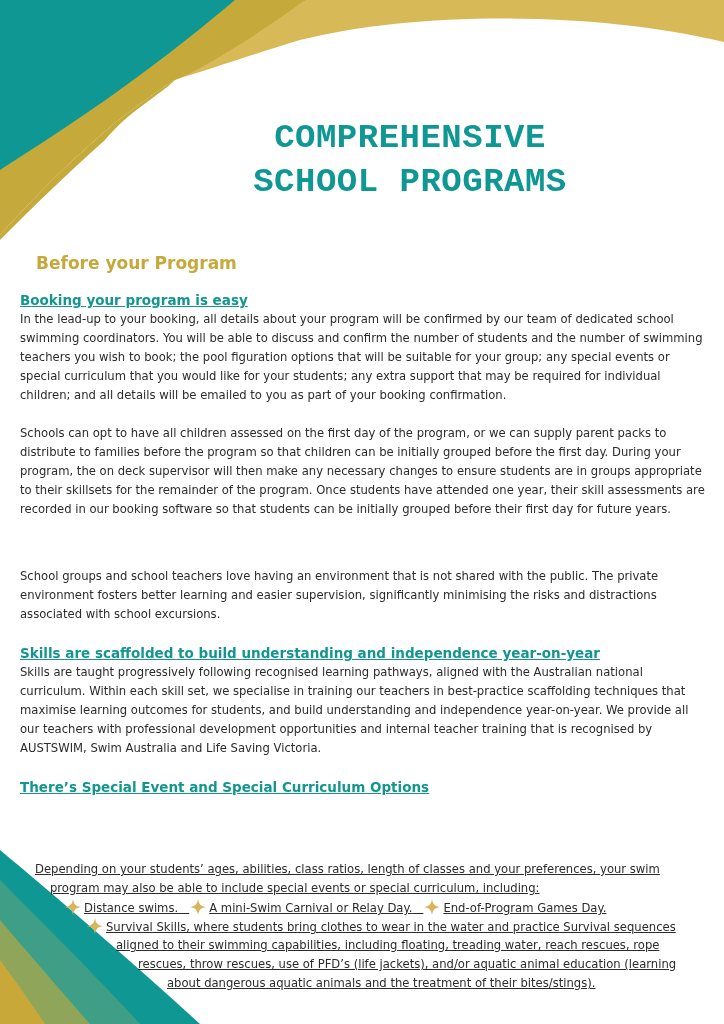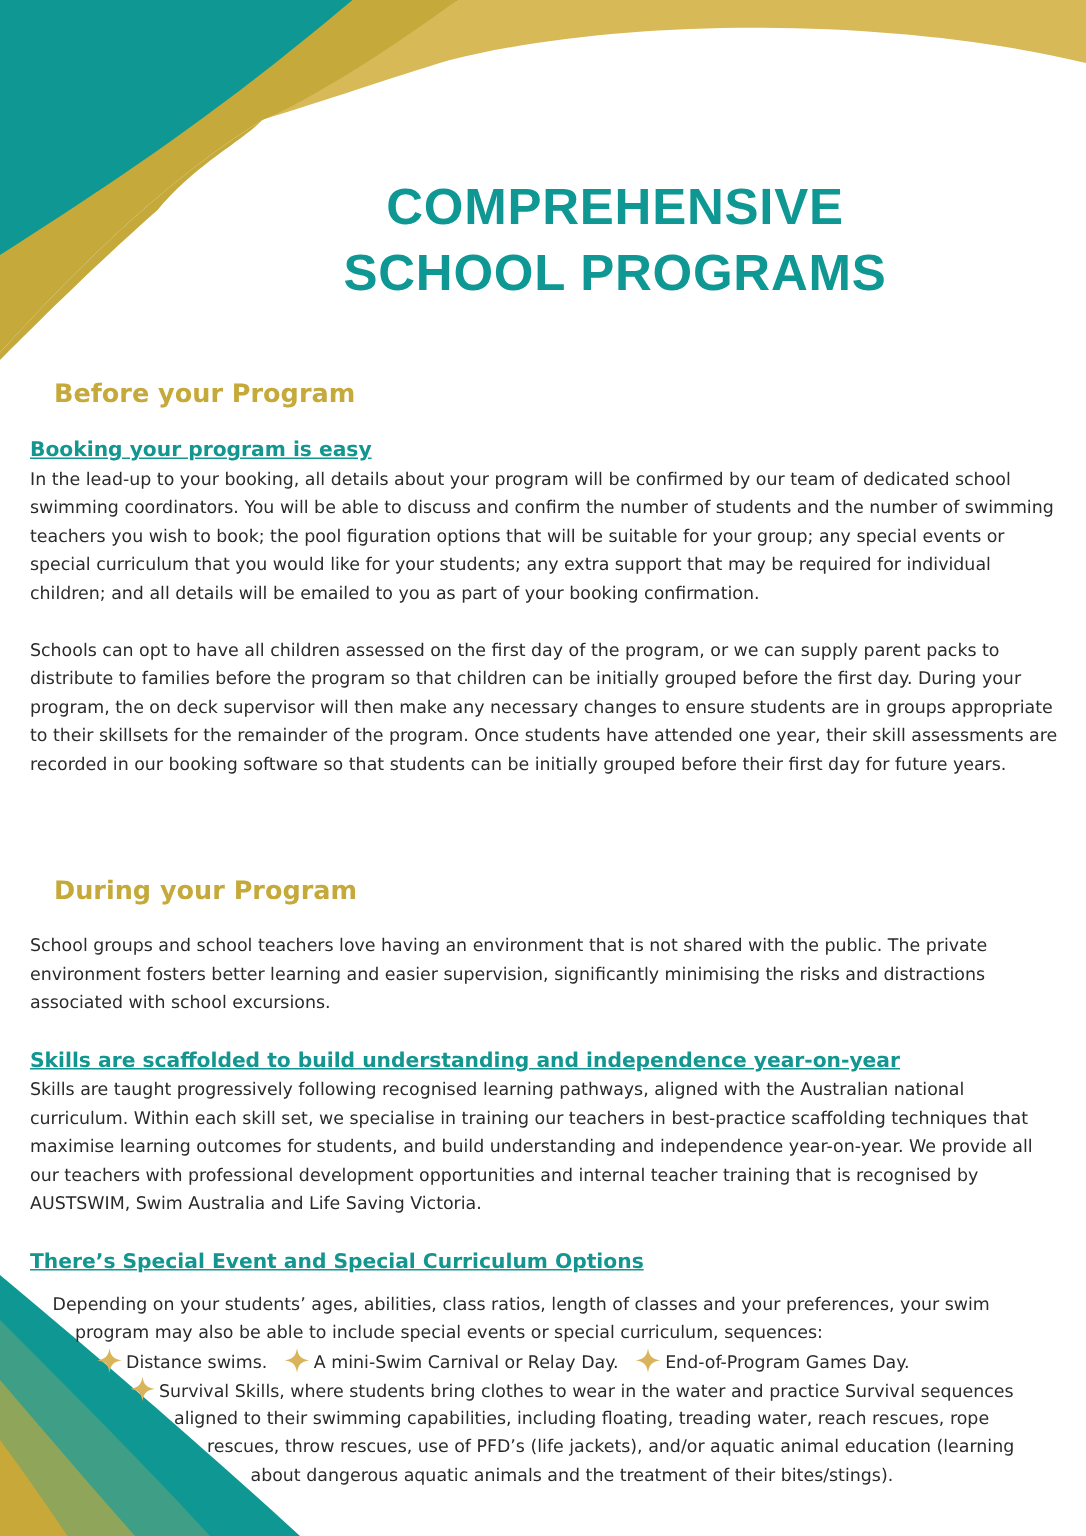--- a/index.html
+++ b/index.html
@@ -6,37 +6,37 @@
   body {
     width: 724px; height: 1024px; position: relative; overflow: hidden;
     background: #ffffff;
     font-family: "DejaVu Sans", sans-serif;
     color: #2b2b2b;
   }
   .deco { position: absolute; left: 0; top: 0; width: 724px; height: 1024px; z-index: 0; }
   .title {
     position: absolute; left: 160px; width: 500px; top: 116px; z-index: 2;
     text-align: center; color: #0f9893;
-    font-family: Liberation Sans, sans-serif; font-weight: bold;
+    font-family: Liberation Mono, monospace; font-weight: bold;
     font-size: 34px; line-height: 44px; letter-spacing: 0.5px;
   }
   .content { position: absolute; left: 20px; top: 236px; width: 690px; z-index: 2; }
   .section-heading {
     color: #c5a93a; font-weight: bold; font-size: 17px; line-height: 22px; margin: 16px;
   }
   .sub-heading {
     color: #13968f; font-weight: bold; font-size: 13.5px; line-height: 20px; margin: 0; text-decoration: underline;
   }
   .body-text {
     font-size: 11.6px; line-height: 19px; margin: 0; color: #2b2b2b;
   }
   .gap1 { height: 19px; }
   .gap2 { height: 48px; }
   .gap3 { height: 19px; }
-  .abs { position: absolute; z-index: 2; font-size: 11.6px; line-height: 19px; color: #2b2b2b; white-space: nowrap; }
+  .abs { position: absolute; z-index: 2; font-size: 11.6px; line-height: 19px; color: #2b2b2b; white-space: nowrap; text-decoration: underline; }
   .spark { display: inline-block; width: 18px; height: 18px; vertical-align: -4px; margin-right: 2px; }
 </style>
 </head>
 <body>
 
 <svg class="deco" viewBox="0 0 724 1024" xmlns="http://www.w3.org/2000/svg">
 
   <path d="M180,0 L724,0 L724,42 C600,12 420,10 300,40 C250,55 210,70 140,90 Z" fill="#d8b957"></path>
 
   <path d="M0,0 L305,0 C230,40 190,65 165,80 C110,110 60,140 0,180 Z" fill="#0f9893"></path>
@@ -56,31 +56,30 @@
   <div>SCHOOL PROGRAMS</div>
 </div>
 
 <div class="content">
   <h2 class="section-heading">Before your Program</h2>
   <h3 class="sub-heading">Booking your program is easy</h3>
   <p class="body-text">In the lead-up to your booking, all details about your program will be confirmed by our team of dedicated school swimming coordinators.  You will be able to discuss and confirm the number of students and the number of swimming teachers you wish to book; the pool figuration options that will be suitable for your group; any special events or special curriculum that you would like for your students; any extra support that may be required for individual children; and all details will be emailed to you as part of your booking confirmation.</p>
   <div class="gap1"></div>
   <p class="body-text">Schools can opt to have all children assessed on the first day of the program, or we can supply parent packs to distribute to families before the program so that children can be initially grouped before the first day.  During your program, the on deck supervisor will then make any necessary changes to ensure students are in groups appropriate to their skillsets for the remainder of the program.  Once students have attended one year, their skill assessments are recorded in our booking software so that students can be initially grouped before their first day for future years.</p>
   <div class="gap2"></div>
-  <h2 class="section-heading">During your Program</h2>
   <p class="body-text">School groups and school teachers love having an environment that is not shared with the public.  The private environment fosters better learning and easier supervision, significantly minimising the risks and distractions associated with school excursions.</p>
   <div class="gap3"></div>
   <h3 class="sub-heading">Skills are scaffolded to build understanding and independence year-on-year</h3>
   <p class="body-text">Skills are taught progressively following recognised learning pathways, aligned with the Australian national curriculum.  Within each skill set, we specialise in training our teachers in best-practice scaffolding techniques that maximise learning outcomes for students, and build understanding and independence year-on-year.  We provide all our teachers with professional development opportunities and internal teacher training that is recognised by AUSTSWIM, Swim Australia and Life Saving Victoria.</p>
   <div class="gap3"></div>
   <h3 class="sub-heading">There’s Special Event and Special Curriculum Options</h3>
 </div>
 
 <div class="abs" style="left:35px; top:860px;">Depending on your students’ ages, abilities, class ratios, length of classes and your preferences, your swim</div>
-<div class="abs" style="left:50px; top:879px;">program may also be able to include special events or special curriculum, sequences:</div>
+<div class="abs" style="left:50px; top:879px;">program may also be able to include special events or special curriculum, including:</div>
 
 <div class="abs" style="left:64px; top:898px;">
   <span>
     <svg class="spark" viewBox="0 0 20 20">
         <path d="M10,1 C11,7 13,9 19,10 C13,11 11,13 10,19 C9,13 7,11 1,10 C7,9 9,7 10,1 Z" fill="#d9b45a"></path>
       </svg><span>Distance swims.</span>
   </span>
   &nbsp;
   <span>
     <svg class="spark" viewBox="0 0 20 20">

